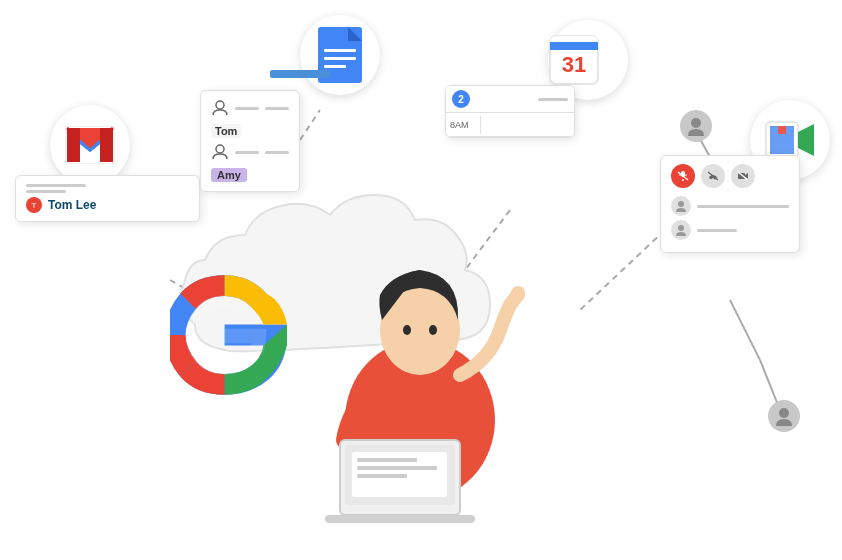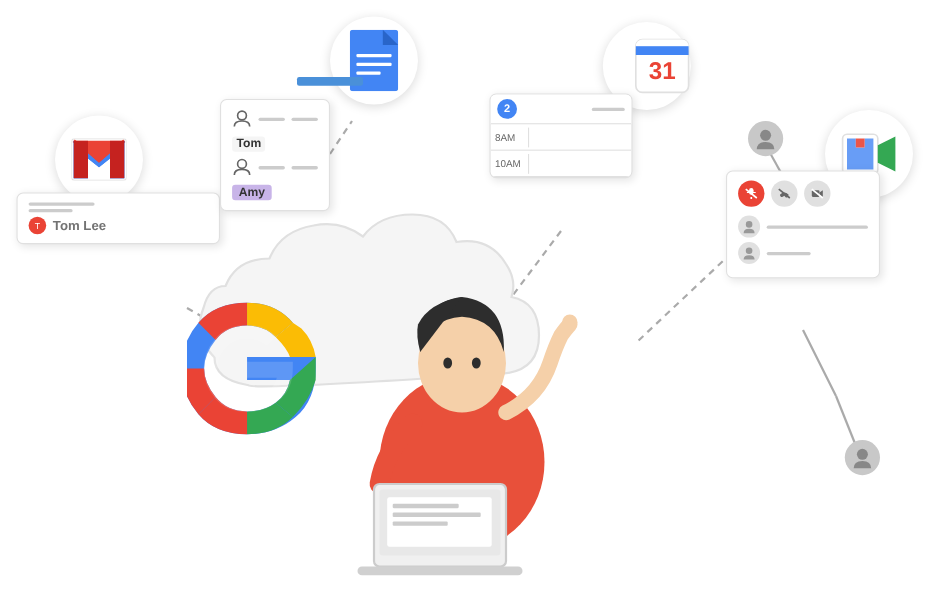--- a/index.html
+++ b/index.html
@@ -86,21 +86,21 @@
       background: #ea4335;
       display: flex;
       align-items: center;
       justify-content: center;
       color: white;
       font-size: 8px;
     }
     .gmail-name {
       font-size: 12px;
       font-weight: 600;
-      color: #737373;
+      color: #0c4a6e;
     }
 
     
     .contacts-card {
       position: absolute;
       left: 200px;
       top: 90px;
       width: 100px;
       background: white;
       border: 1.5px solid #e0e0e0;
@@ -178,21 +178,21 @@
     .cal-icon-circle {
       position: absolute;
       left: 548px;
       top: 20px;
       width: 80px;
       height: 80px;
       background: white;
       border-radius: 50%;
       display: flex;
       align-items: center;
-      justify-content: flex-end;
+      justify-content: flex-start;
       box-shadow: 0 2px 10px rgba(0,0,0,0.15);
     }
     .cal-header {
       background: white;
       padding: 4px 6px;
       display: flex;
       align-items: center;
       justify-content: space-between;
       border-bottom: 1px solid #e0e0e0;
     }
@@ -453,25 +453,20 @@
 
   <div class="calendar-card">
     <div class="cal-header">
       <div class="cal-badge">2</div>
       <div style="width:30px;height:3px;background:#ccc;border-radius:2px;"></div>
     </div>
     <div class="cal-row">
       <div class="cal-time">8AM</div>
       <div class="cal-event-blue"></div>
       <div style="width:30px;background:#e0e0e0;"></div>
-    </div>
-    <div class="cal-row">
-      <div class="cal-time">10AM</div>
-      <div class="cal-event-empty"></div>
-      <div style="width:30px;background:#f5f5f5;"></div>
     </div>
   </div>
 
   <div class="meet-icon-circle">
     <svg width="52" height="44" viewBox="0 0 52 44">
 
       <rect x="2" y="4" width="32" height="36" rx="4" fill="white" stroke="#e0e0e0" stroke-width="1.5"></rect>
       <polygon points="34,14 50,6 50,38 34,30" fill="#34a853"></polygon>
       <path d="M6,8 L14,8 L14,16 L22,16 L22,8 L30,8 L30,36 L6,36 Z" fill="#4285f4" opacity="0.8"></path>
       <path d="M14,8 L22,8 L22,16 L14,16 Z" fill="#ea4335" opacity="0.9"></path>

